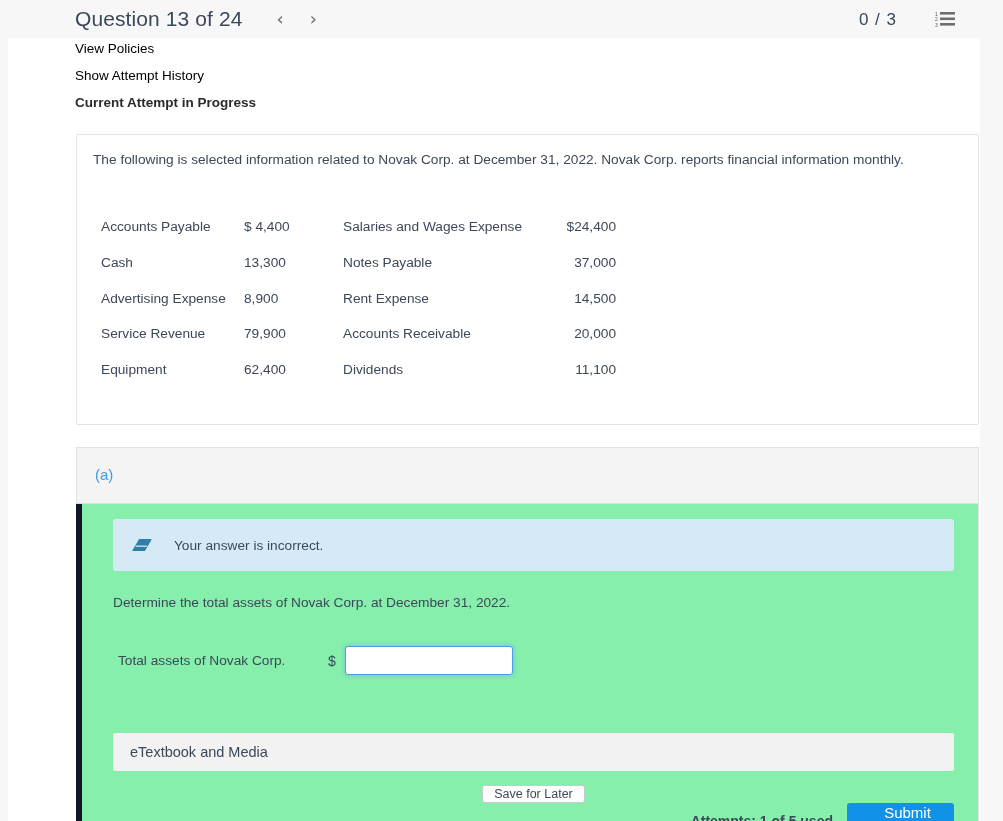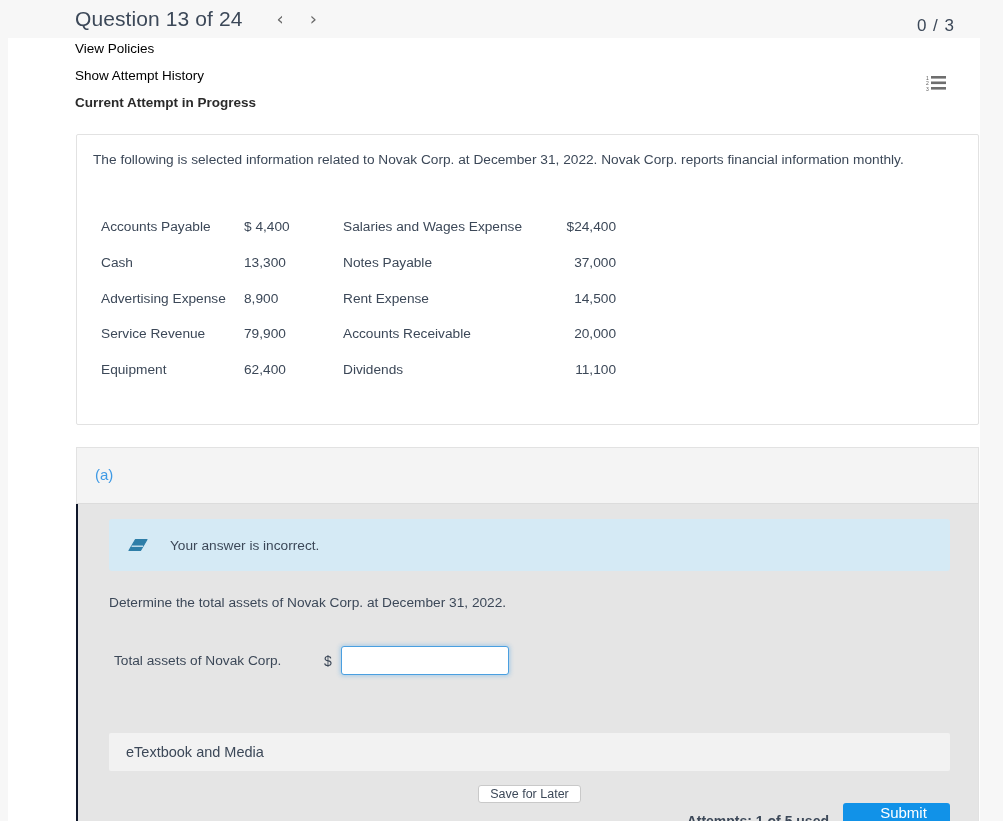--- a/index.html
+++ b/index.html
@@ -43,22 +43,22 @@
   }
   .nav-arrows {
     display: flex; align-items: center; margin-left: 34px; gap: 26px;
   }
   .chev {
     font-size: 18px; color: #6a6a6a; line-height: 1;
     cursor: pointer; user-select: none;
     font-family: "DejaVu Sans", sans-serif;
   }
   .header-right {
-    position: absolute; right: 23px; top: 16px; height: 38px;
-    display: flex; align-items: center; gap: 38px; padding-right: 25px; flex-direction: column;
+    position: absolute; right: 23px; top: 1px; height: 38px;
+    display: flex; align-items: center; gap: 38px; padding-right: 25px;
   }
   .score {
     font-size: 17px; color: #3c4858; white-space: nowrap;
     letter-spacing: 1px;
   }
   .list-icon { display: block; cursor: pointer; }
 
   
   .links {
     position: absolute; left: 75px; top: 41px; width: 600px;
@@ -109,22 +109,22 @@
     background: #f4f4f4;
     border: 1px solid #e2e2e2;
     border-bottom: 1px solid #dcdcdc;
   }
   .sec-letter {
     position: absolute; left: 18px; top: 18px;
     font-size: 15px; color: #3f9ae5;
   }
   .sec-body {
     position: absolute; left: 76px; top: 504px; width: 903px; height: 317px;
-    background: #e5e5e5;
-    border-left: 2px solid #0f172a;
+    background: #86efac;
+    border-left: 6px solid #0f172a;
     border-right: 1px solid #e2e2e2;
   }
 
   
   .alert {
     position: absolute; left: 31px; top: 15px; width: 841px; height: 52px;
     background: #d5eaf5;
     border-radius: 3px;
     display: flex; align-items: center;
   }

